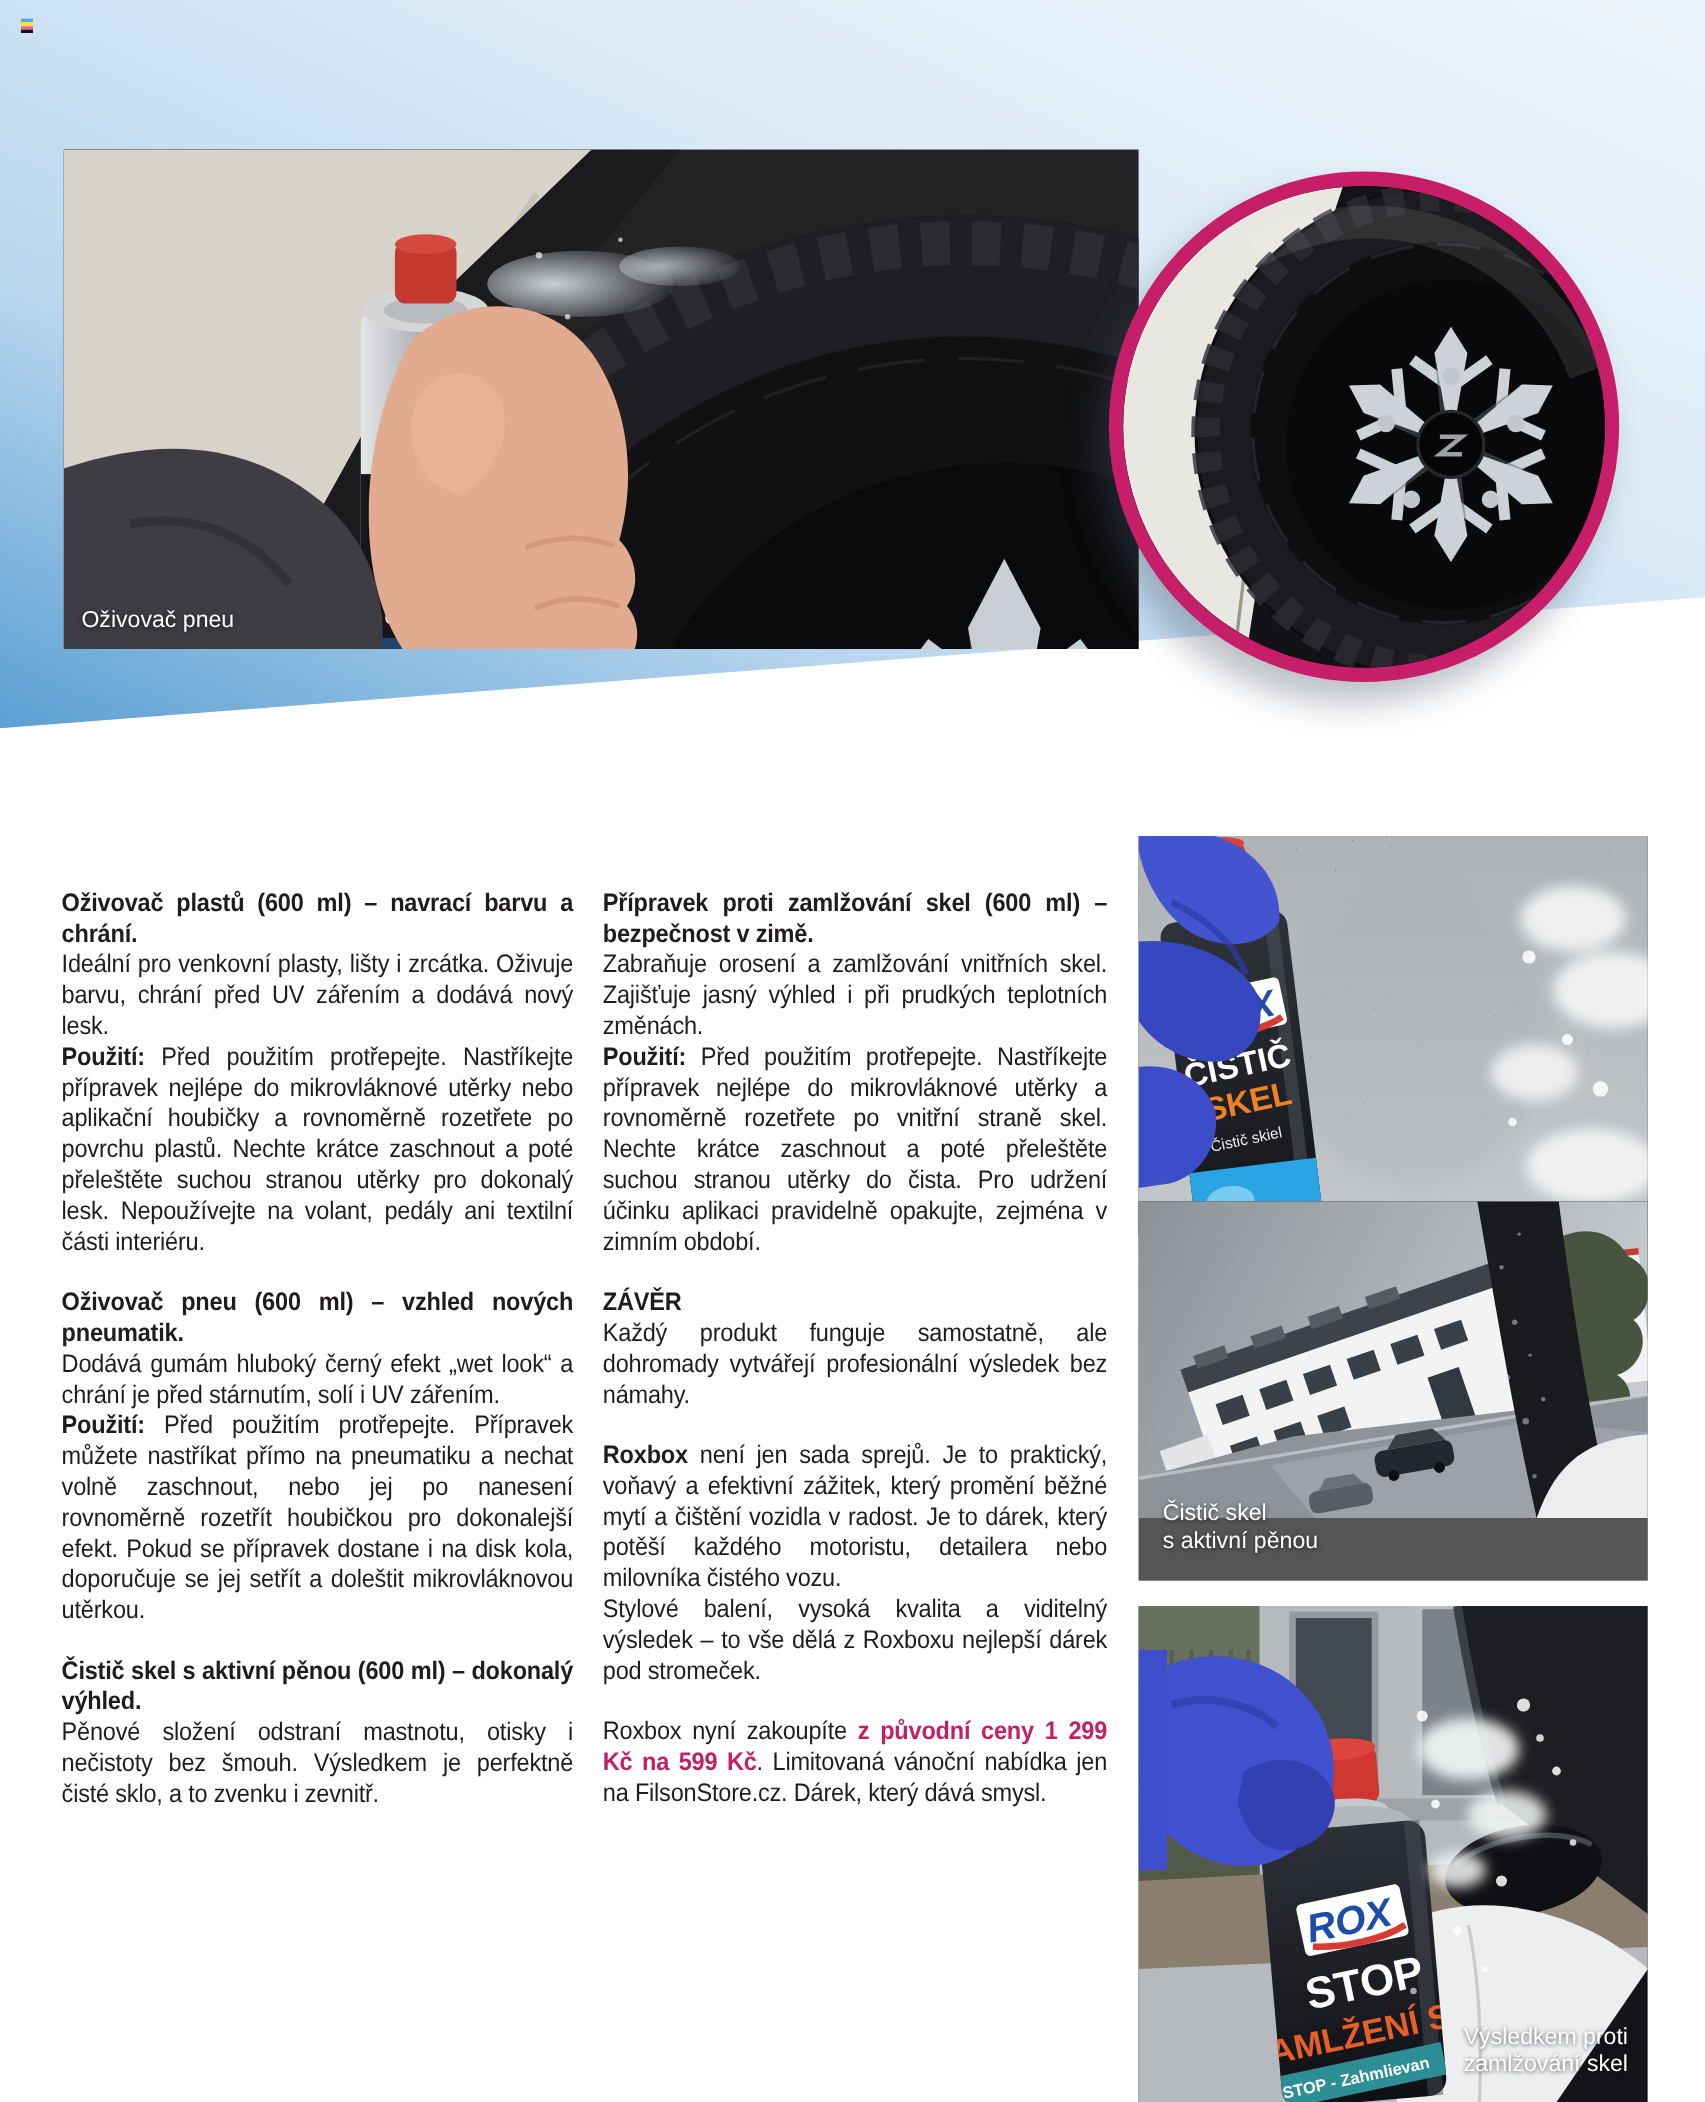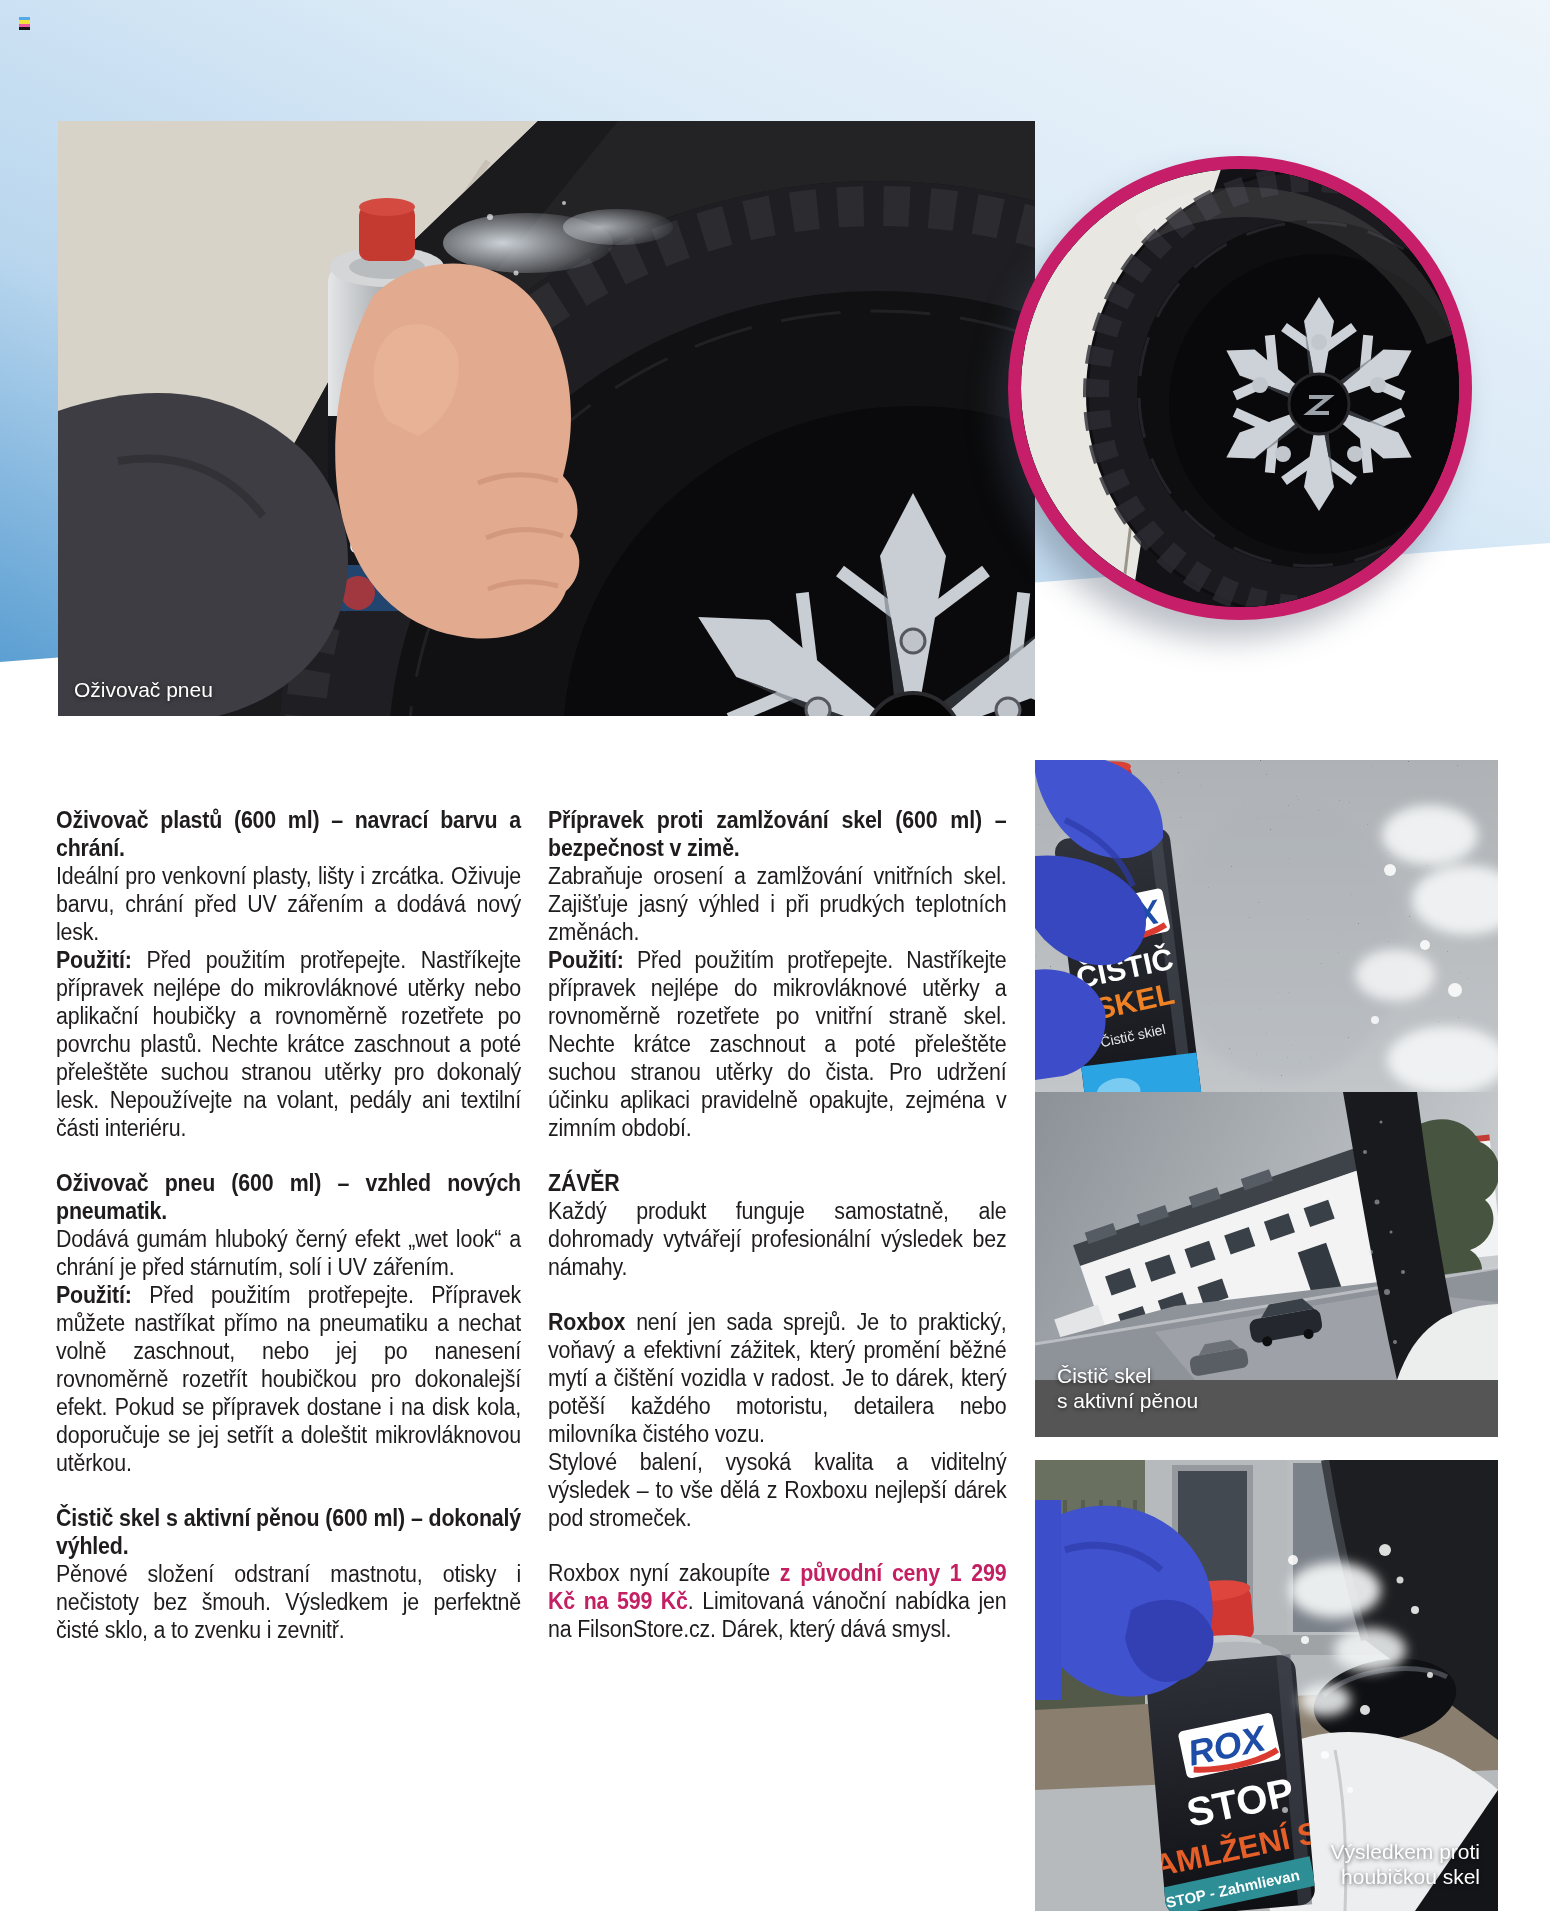--- a/index.html
+++ b/index.html
@@ -11,21 +11,21 @@
   
   .sky{
     position:absolute;left:0;top:0;width:1550px;height:700px;
     background:linear-gradient(to bottom left,#eef5fb 0%,#dcebf7 35%,#b9d6ee 68%,#539ad0 100%);
     clip-path:polygon(0 0,1550px 0,1550px 543px,0 662px);
   }
   .printmark{position:absolute;left:19px;top:17px;width:11px;height:13px;display:flex;flex-direction:column;}
   .printmark div{flex:1;}
   
   .hero{
-    position:absolute;left:58px;top:121px;width:977px;height:595px;overflow:hidden;background:#232225;
+    position:absolute;left:58px;top:136px;width:977px;height:454px;overflow:hidden;background:#232225;
   }
   .photo-caption{
     position:absolute;color:#fff;font-size:21px;line-height:25px;
     text-shadow:0 1px 4px rgba(0,0,0,.65);
   }
   .hero .photo-caption{left:16px;bottom:14px;}
   
   .inset{
     position:absolute;left:1008px;top:156px;width:464px;height:464px;border-radius:50%;
     border:13px solid #c61e68;background:#131317;box-sizing:border-box;
@@ -427,17 +427,17 @@
 
       <g>
         <path d="M0,70 C40,36 110,36 150,80 C180,112 186,158 166,196 C150,224 118,240 86,236 C40,230 8,196 0,160 Z" fill="#4052cd"></path>
         <path d="M96,150 C130,130 166,140 178,172 C182,200 160,222 130,222 C108,220 94,200 90,178 Z" fill="#3240b4"></path>
         <path d="M30,90 C60,80 100,86 126,110" stroke="#2c38a4" stroke-width="7" fill="none" opacity=".6"></path>
         <rect x="0" y="40" width="26" height="200" fill="#3c4ec9"></rect>
       </g>
     </svg>
     <div class="photo-caption">
       <div>Výsledkem proti</div>
-      <div>houbičkou skel</div>
+      <div>zamlžování skel</div>
     </div>
   </div>
 
 </div>
 
 </body></html>

